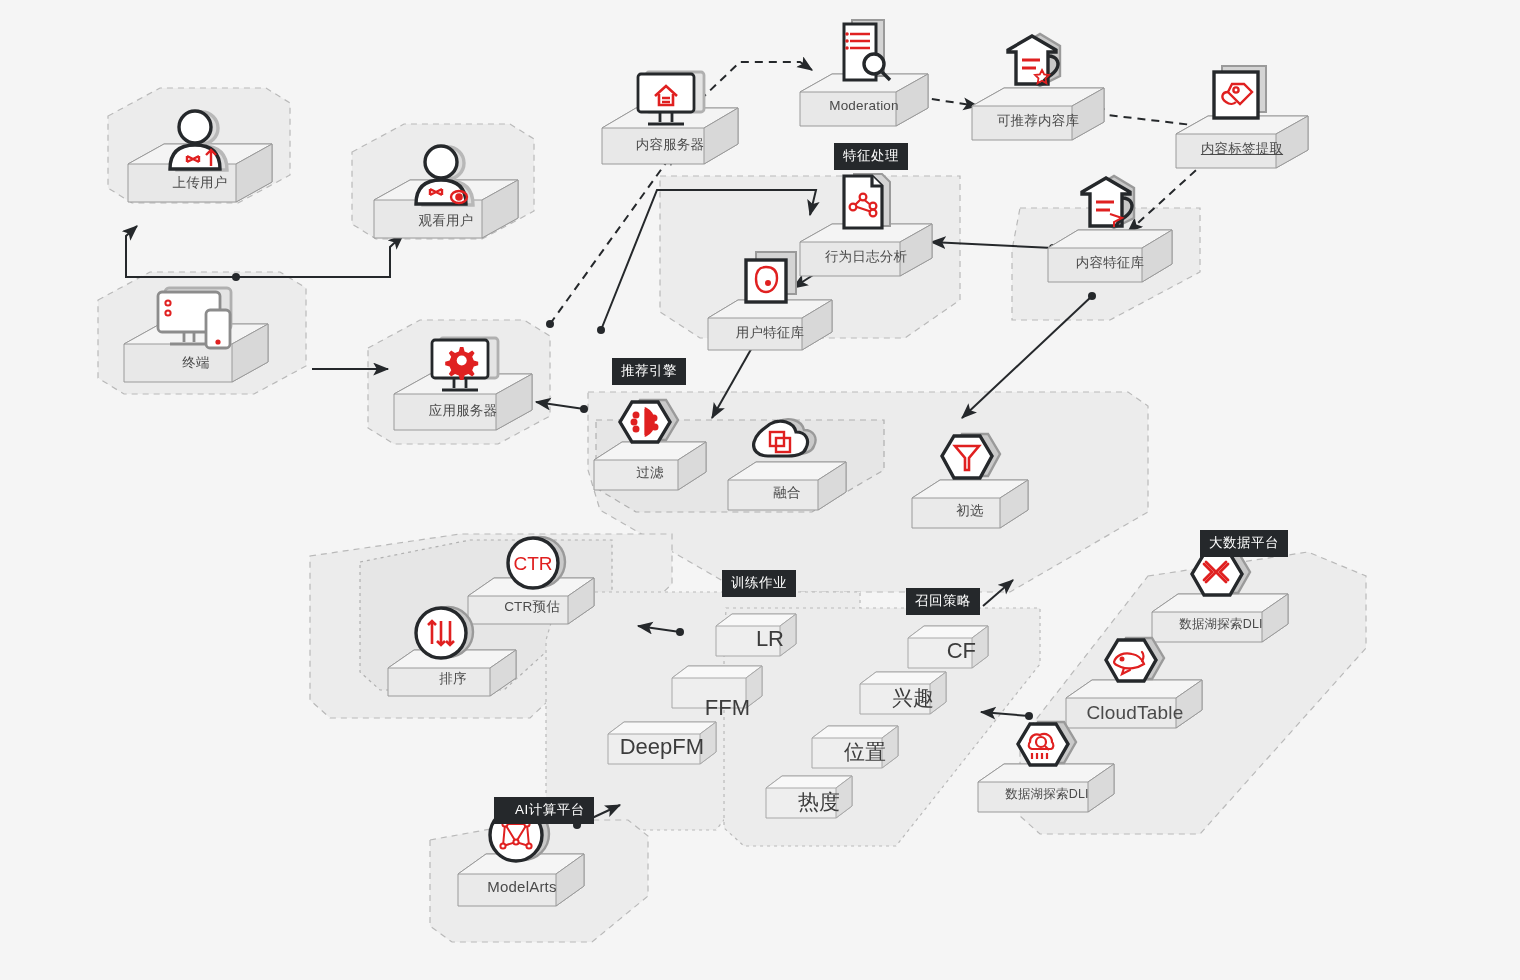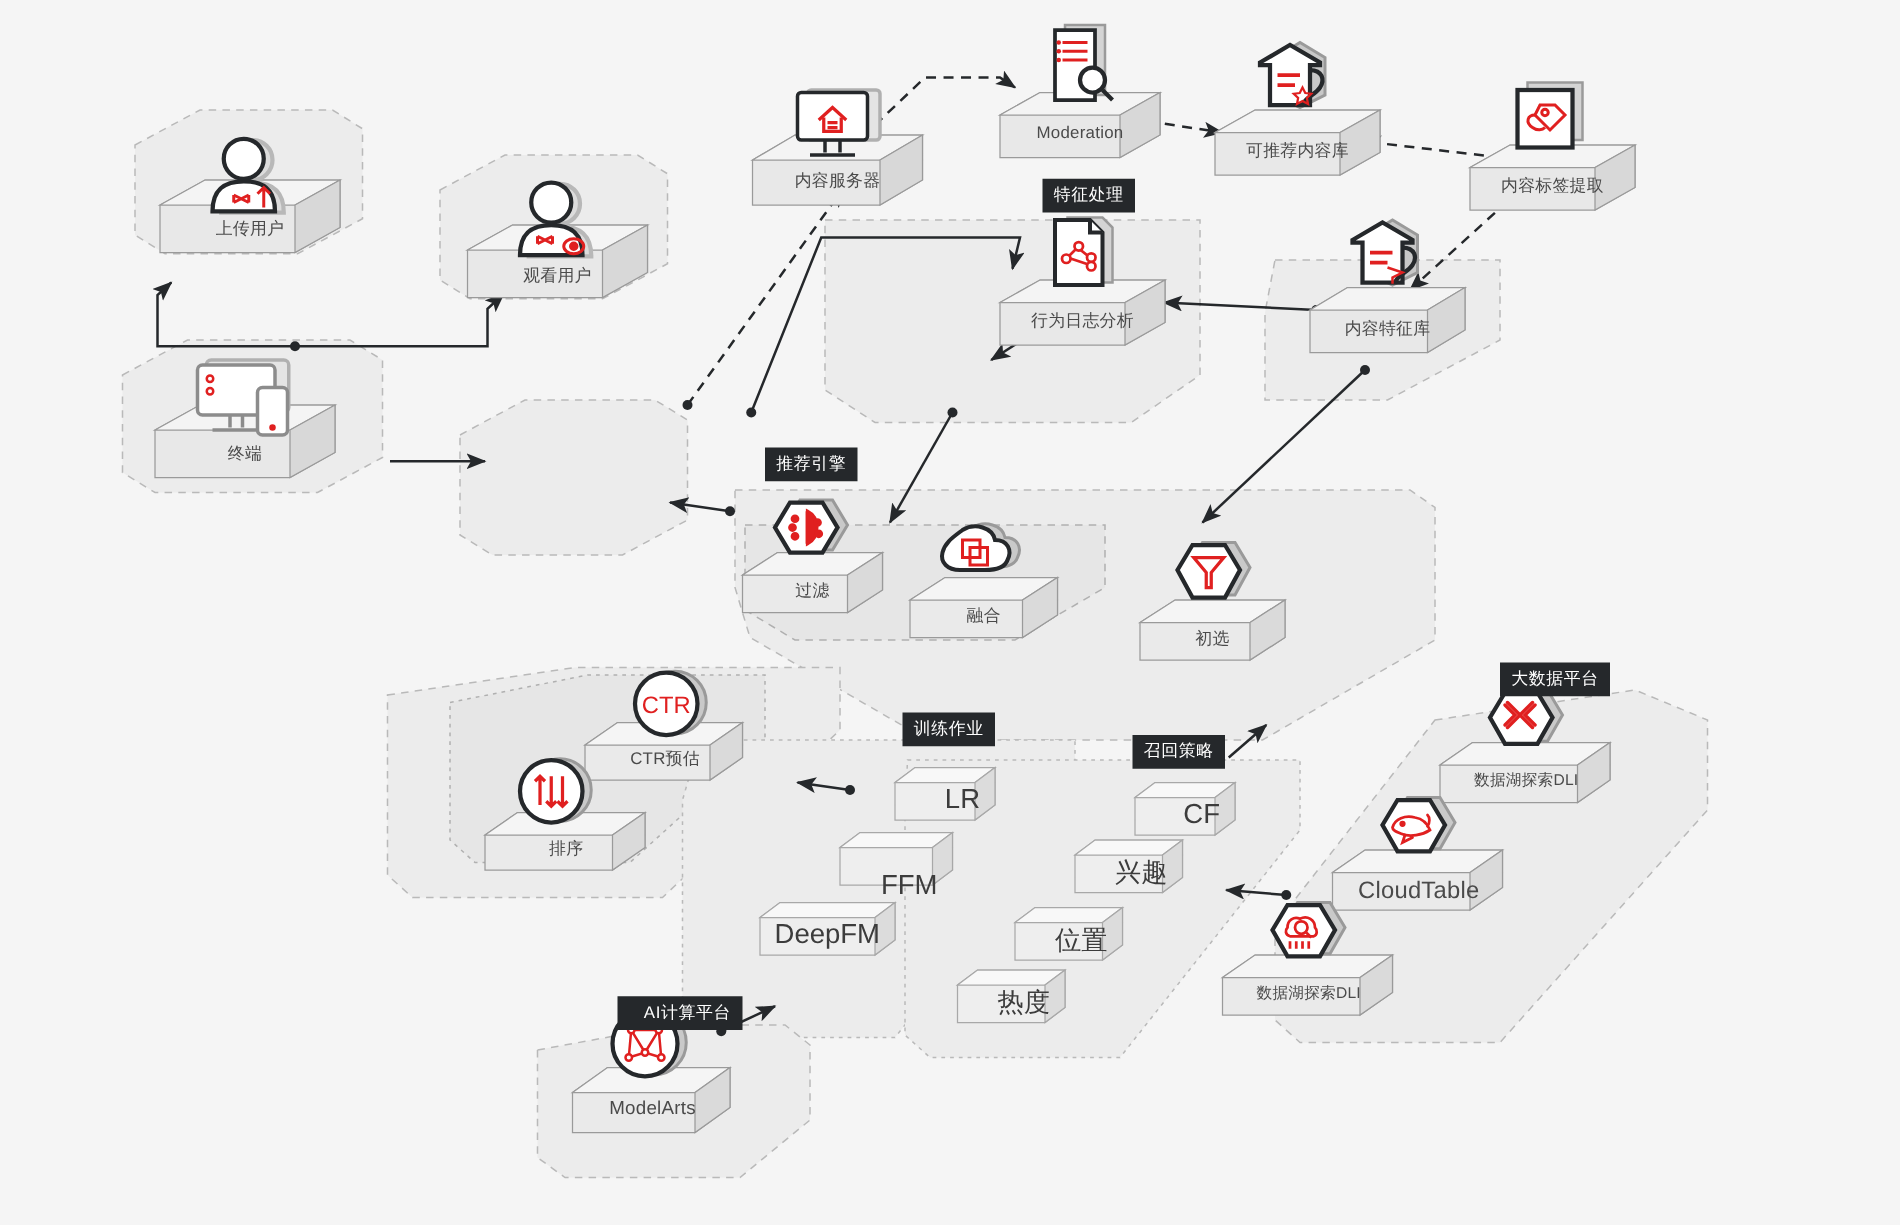--- a/index.html
+++ b/index.html
@@ -195,20 +195,45 @@
       </g>
       <g stroke="#e02020" stroke-width="2" fill="none">
         <circle cx="28" cy="23" r="2.6"></circle>
         <circle cx="28" cy="33" r="2.6"></circle>
       </g>
       <circle cx="78" cy="62" r="2.6" fill="#e02020"></circle>
     </svg>
     <div class="plabel" style="top:44px;">终端</div>
   </div>
 
+  <div class="node" style="left:386px;top:360px;">
+    <svg width="154" height="88" viewBox="0 0 154 88">
+      <path d="M8,34 L44,14 L146,14 L146,50 L110,70 L8,70 Z" fill="#e8e8e8" stroke="#9a9a9a" stroke-width="1"></path>
+      <path d="M8,34 L44,14 L146,14 L110,34 Z" fill="#f4f4f4" stroke="#9a9a9a" stroke-width="1"></path>
+      <path d="M110,34 L146,14 L146,50 L110,70 Z" fill="#d8d8d8" stroke="#9a9a9a" stroke-width="1"></path>
+    </svg>
+    <svg class="ico" style="left:30px;top:-30px;" width="94" height="74" viewBox="0 0 94 74">
+      <g stroke="#b0b0b0" stroke-width="2.8" fill="#e4e4e4">
+        <rect x="24" y="8" width="58" height="40" rx="3"></rect>
+      </g>
+      <g stroke="#25282b" stroke-width="2.8" fill="#fff">
+        <rect x="16" y="10" width="56" height="38" rx="3"></rect>
+        <path d="M38,48 L38,58 M50,48 L50,58"></path>
+        <path d="M26,60 L62,60"></path>
+      </g>
+      <g fill="#e02020">
+        <path d="M44,17 l3.4,0 l1.2,4.4 l3.8,1.6 l3.8,-2.4 l2.4,2.4 l-2.4,3.8 l1.6,3.8 l4.4,1.2 l0,3.4 l-4.4,1.2
+                 l-1.6,3.8 l2.4,3.8 l-2.4,2.4 l-3.8,-2.4 l-3.8,1.6 l-1.2,4.4 l-3.4,0 l-1.2,-4.4 l-3.8,-1.6
+                 l-3.8,2.4 l-2.4,-2.4 l2.4,-3.8 l-1.6,-3.8 l-4.4,-1.2 l0,-3.4 l4.4,-1.2 l1.6,-3.8 l-2.4,-3.8
+                 l2.4,-2.4 l3.8,2.4 l3.8,-1.6 Z"></path>
+        <circle cx="45.7" cy="30.5" r="5" fill="#fff"></circle>
+      </g>
+    </svg>
+    <div class="plabel" style="top:42px;">应用服务器</div>
+  </div>
 
   <div class="node" style="left:594px;top:96px;">
     <svg width="152" height="86" viewBox="0 0 152 86">
       <path d="M8,32 L42,12 L144,12 L144,48 L110,68 L8,68 Z" fill="#e8e8e8" stroke="#9a9a9a" stroke-width="1"></path>
       <path d="M8,32 L42,12 L144,12 L110,32 Z" fill="#f4f4f4" stroke="#9a9a9a" stroke-width="1"></path>
       <path d="M110,32 L144,12 L144,48 L110,68 Z" fill="#d8d8d8" stroke="#9a9a9a" stroke-width="1"></path>
     </svg>
     <svg class="ico" style="left:28px;top:-32px;" width="94" height="74" viewBox="0 0 94 74">
       <g stroke="#b0b0b0" stroke-width="2.8" fill="#e4e4e4">
         <rect x="24" y="8" width="58" height="40" rx="3"></rect>
@@ -292,21 +317,21 @@
       </g>
       <g fill="#fff" stroke="#25282b" stroke-width="3.4">
         <rect x="12" y="12" width="44" height="46"></rect>
       </g>
       <g stroke="#e02020" stroke-width="2.4" fill="none">
         <path d="M30,24 L42,24 L50,32 L38,44 L26,32 Z"></path>
         <circle cx="34" cy="30" r="2.6"></circle>
         <path d="M26,32 C20,32 18,38 24,42 C28,45 32,44 34,42"></path>
       </g>
     </svg>
-    <div class="plabel" style="top:36px;">内容标签提取</div>
+    <div class="plabel" style="top:36px;text-decoration:underline;">内容标签提取</div>
   </div>
 
   <div class="node" style="left:792px;top:212px;">
     <svg width="148" height="84" viewBox="0 0 148 84">
       <path d="M8,30 L40,12 L140,12 L140,46 L108,64 L8,64 Z" fill="#e8e8e8" stroke="#9a9a9a" stroke-width="1"></path>
       <path d="M8,30 L40,12 L140,12 L108,30 Z" fill="#f4f4f4" stroke="#9a9a9a" stroke-width="1"></path>
       <path d="M108,30 L140,12 L140,46 L108,64 Z" fill="#d8d8d8" stroke="#9a9a9a" stroke-width="1"></path>
     </svg>
     <svg class="ico" style="left:40px;top:-44px;" width="74" height="72" viewBox="0 0 74 72">
       <g fill="#d4d4d4" stroke="#9a9a9a" stroke-width="2">
@@ -320,20 +345,40 @@
         <path d="M22,38 L30,30 M30,30 L40,38 M22,38 L40,44"></path>
         <circle cx="21" cy="39" r="3.4" fill="#fff"></circle>
         <circle cx="31" cy="29" r="3.4" fill="#fff"></circle>
         <circle cx="41" cy="38" r="3.4" fill="#fff"></circle>
         <circle cx="41" cy="45" r="3.4" fill="#fff"></circle>
       </g>
     </svg>
     <div class="plabel" style="top:36px;">行为日志分析</div>
   </div>
 
+  <div class="node" style="left:700px;top:290px;">
+    <svg width="140" height="80" viewBox="0 0 140 80">
+      <path d="M8,28 L38,10 L132,10 L132,42 L102,60 L8,60 Z" fill="#e8e8e8" stroke="#9a9a9a" stroke-width="1"></path>
+      <path d="M8,28 L38,10 L132,10 L102,28 Z" fill="#f4f4f4" stroke="#9a9a9a" stroke-width="1"></path>
+      <path d="M102,28 L132,10 L132,42 L102,60 Z" fill="#d8d8d8" stroke="#9a9a9a" stroke-width="1"></path>
+    </svg>
+    <svg class="ico" style="left:34px;top:-44px;" width="78" height="70" viewBox="0 0 78 70">
+      <g fill="#d4d4d4" stroke="#9a9a9a" stroke-width="2">
+        <rect x="22" y="6" width="40" height="42"></rect>
+      </g>
+      <g fill="#fff" stroke="#25282b" stroke-width="3.4">
+        <rect x="12" y="14" width="40" height="42"></rect>
+      </g>
+      <g stroke="#e02020" stroke-width="2.4" fill="none">
+        <path d="M22,33 C22,24 26,21 32,21 C38,21 43,24 43,32 C43,40 38,46 32,46 C26,46 22,41 22,33 Z"></path>
+        <circle cx="34" cy="37" r="1.8" fill="#e02020"></circle>
+      </g>
+    </svg>
+    <div class="plabel" style="top:34px;">用户特征库</div>
+  </div>
 
   <div class="node" style="left:1040px;top:220px;">
     <svg width="140" height="82" viewBox="0 0 140 82">
       <path d="M8,28 L38,10 L132,10 L132,44 L102,62 L8,62 Z" fill="#e8e8e8" stroke="#9a9a9a" stroke-width="1"></path>
       <path d="M8,28 L38,10 L132,10 L102,28 Z" fill="#f4f4f4" stroke="#9a9a9a" stroke-width="1"></path>
       <path d="M102,28 L132,10 L132,44 L102,62 Z" fill="#d8d8d8" stroke="#9a9a9a" stroke-width="1"></path>
     </svg>
     <svg class="ico" style="left:28px;top:-46px;" width="84" height="74" viewBox="0 0 84 74">
       <g fill="#c8c8c8" stroke="#9a9a9a" stroke-width="2.4">
         <path d="M26,14 L46,2 L66,14 L66,44 L46,54 L26,44 Z"></path>

